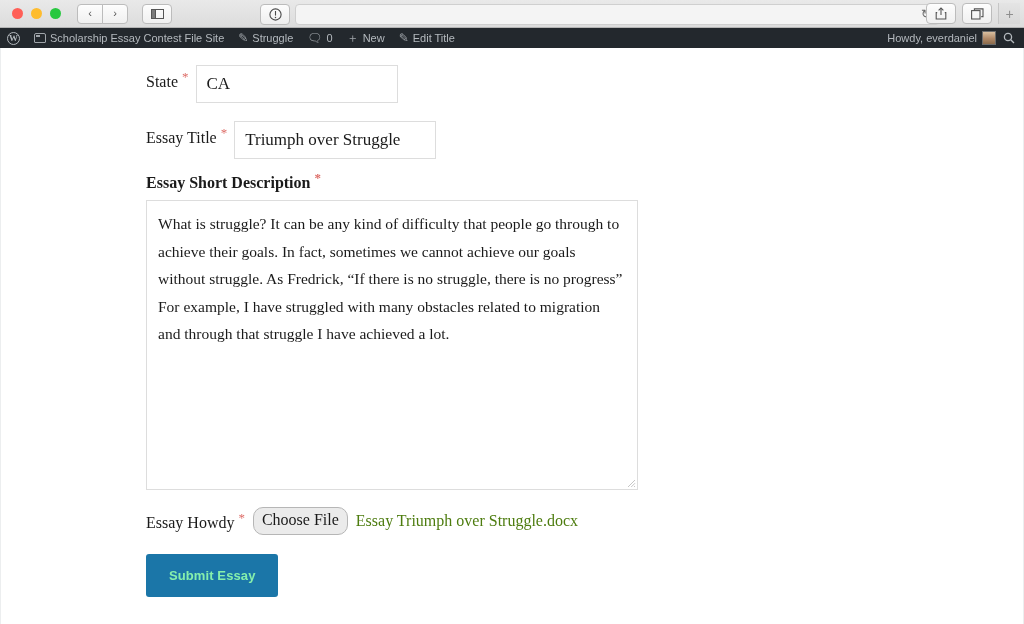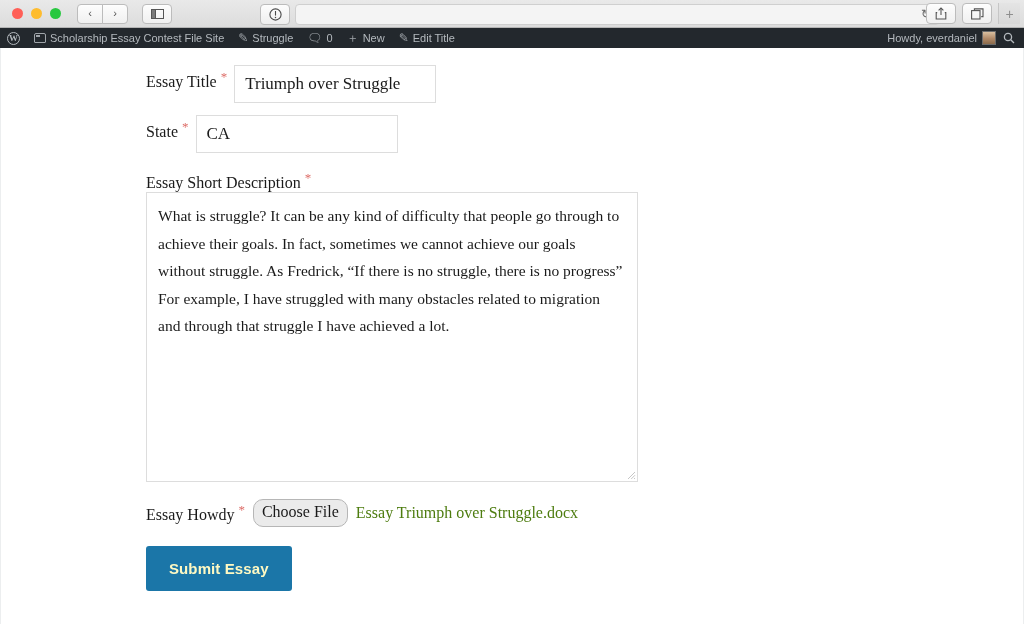--- a/index.html
+++ b/index.html
@@ -206,20 +206,22 @@
   }
 
   .row-state { margin-bottom: 18px; }
   .row-title { margin-bottom: 12px; }
 
   .block-label {
     font-family: "Liberation Serif", serif;
     font-size: 16px;
     color: #1a1a1a;
     display: block;
+    margin-bottom: 8px;
+    font-weight: bold;
   }
   .essay-textarea {
     width: 492px;
     height: 290px;
     border: 1px solid #dddddd;
     background: #fff;
     font-family: "Liberation Serif", serif;
     font-size: 15.5px;
     line-height: 27.5px;
     color: #1a1a1a;
@@ -258,25 +260,25 @@
   }
   .file-name {
     margin-left: 8px;
     font-family: "Liberation Serif", serif;
     font-size: 16px;
     color: #4d7c0f;
   }
 
   .submit-btn {
     background: #1b76a8;
-    color: #fef9c3;
+    color: #86efac;
     border: none;
     font-family: "Liberation Sans", sans-serif;
     font-weight: bold;
-    font-size: 15px;
+    font-size: 13px;
     padding: 14px 23px;
     border-radius: 3px;
     cursor: pointer;
     display: inline-block;
     letter-spacing: .1px;
   }
 </style>
 </head>
 <body>
 
@@ -369,32 +371,32 @@
         <circle cx="5" cy="5" r="3.6" fill="none" stroke="#b4b9be" stroke-width="1.3"></circle>
         <line x1="7.7" y1="7.7" x2="11" y2="11" stroke="#b4b9be" stroke-width="1.3"></line>
       </svg>
     </span>
   </div>
 </div>
 
 <div class="page-wrap">
   <div class="content">
 
+    <div class="field-row row-state">
+      <span class="field-label">
+        <span>State</span><span class="req">*</span>
+      </span>
+      <input class="text-input" type="text" value="CA" style="">
+    </div>
+
     <div class="field-row row-title">
       <span class="field-label">
         <span>Essay Title</span><span class="req">*</span>
       </span>
       <input class="text-input" type="text" value="Triumph over Struggle" style="">
-    </div>
-
-    <div class="field-row row-state">
-      <span class="field-label">
-        <span>State</span><span class="req">*</span>
-      </span>
-      <input class="text-input" type="text" value="CA" style="">
     </div>
 
     <div>
       <span class="block-label">
         <span>Essay Short Description</span><span class="req">*</span>
       </span>
       <div class="ta-holder">
         <textarea class="essay-textarea" style="">What is struggle? It can be any kind of difficulty that people go through to achieve their goals. In fact, sometimes we cannot achieve our goals without struggle. As Fredrick, “If there is no struggle, there is no progress” For example, I have struggled with many obstacles related to migration and through that struggle I have achieved a lot.</textarea>
         <svg class="resize-grip" viewBox="0 0 11 11">
           <line x1="10" y1="3" x2="3" y2="10" stroke="#999" stroke-width="1"></line>

